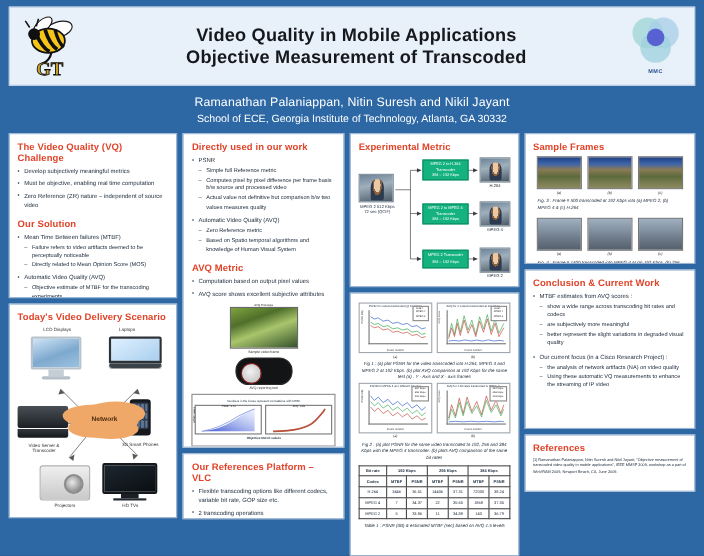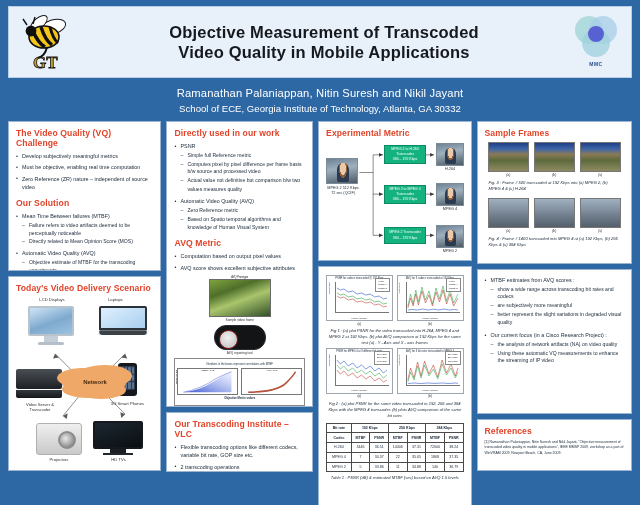--- a/index.html
+++ b/index.html
@@ -207,22 +207,22 @@
         <path d="M24 16 q4 13 11 18" stroke="#101010" stroke-width="3.4" fill="none"></path>
         <path d="M33 16 q3 12 8 16" stroke="#101010" stroke-width="3" fill="none"></path>
         <circle cx="14" cy="20" r="5.4" fill="#101010"></circle>
         <path d="M10 14 l-4 -6 M16 13 l2 -7" stroke="#101010" stroke-width="1.4"></path>
         <path d="M30 36 q-2 9 -9 11" stroke="#101010" stroke-width="2" fill="none"></path>
         <text x="16" y="57" font-family="Liberation Serif, serif" font-size="17" font-weight="bold" fill="#c8a227" stroke="#101010" stroke-width="0.8">GT</text>
       </svg>
     </div>
 
     <div class="title-wrap">
+      <div class="t-line">Video Quality in Mobile Applications</div>
       <div class="t-line">Objective Measurement of  Transcoded</div>
-      <div class="t-line">Video Quality in Mobile Applications</div>
     </div>
 
     <div class="mmc-logo">
       <svg viewBox="0 0 54 48" width="54" height="48" aria-hidden="true">
         <circle cx="20" cy="18" r="14" fill="#9fd6d6" opacity="0.75"></circle>
         <circle cx="34" cy="18" r="14" fill="#a8cfe8" opacity="0.75"></circle>
         <circle cx="27" cy="31" r="14" fill="#9fd1de" opacity="0.75"></circle>
         <circle cx="27" cy="22" r="8" fill="#4b4ecf" opacity="0.85"></circle>
       </svg>
       <div class="mmc-txt">MMC</div>
@@ -404,21 +404,21 @@
                 <path d="M5 25 Q36 25 46 15 Q54 7 56 3" stroke="#d8604a" stroke-width="0.5" fill="none"></path>
               </svg>
             </div>
           </div>
           <div class="corr-x">Objective Metric values</div>
           <div class="corr-y">MTBF values</div>
         </div>
       </div>
 
       <div class="panel" style="height:60px;">
-        <div class="ph">Our Transcoding Institute – VLC</div>
+        <div class="ph">Our References Platform – VLC</div>
         <ul class="b">
           <li>Flexible transcoding options like different codecs, variable bit rate, GOP size etc.</li>
           <li>
             <span>2 transcoding operations</span>
             
           </li>
         </ul>
       </div>
     </div>
 
@@ -611,21 +611,21 @@
               <td>36.79</td>
             </tr>
           </tbody>
         </table>
         <div class="caption" style="margin-top:3px;">Table 1 : PSNR (dB) &amp; estimated MTBF (sec) based on AVQ 1.5 levels</div>
       </div>
     </div>
 
     <div class="col col-4">
 
-      <div class="panel" style="height:143px;">
+      <div class="panel" style="height:119px;">
         <div class="ph">Sample Frames</div>
 
         <div class="frames-row">
           <div class="frame-cell">
             <div class="frame-img frame-a"></div>
             <div class="frame-lbl">(a)</div>
           </div>
           <div class="frame-cell">
             <div class="frame-img frame-a"></div>
             <div class="frame-lbl">(b)</div>
@@ -648,20 +648,21 @@
           </div>
           <div class="frame-cell">
             <div class="frame-img frame-b"></div>
             <div class="frame-lbl">(c)</div>
           </div>
         </div>
         <div class="caption" style="text-align:left;padding:0 4px;">Fig. 4 : Frame # 1400  transcoded into MPEG 4 at  (a) 192 Kbps, (b) 256 Kbps &amp; (c) 384 Kbps</div>
       </div>
 
       <div class="panel" style="height:145px;">
+        <div class="ph">Conclusion &amp; Current Work</div>
         <ul class="b">
           <li>
             <span>MTBF estimates from AVQ scores :</span>
             <ul>
               <li>show a wide range across transcoding bit rates and codecs</li>
               <li>are subjectively more meaningful</li>
               <li>better represent the slight variations in degraded visual quality</li>
             </ul>
           </li>
           <li style="margin-top:5px;">

